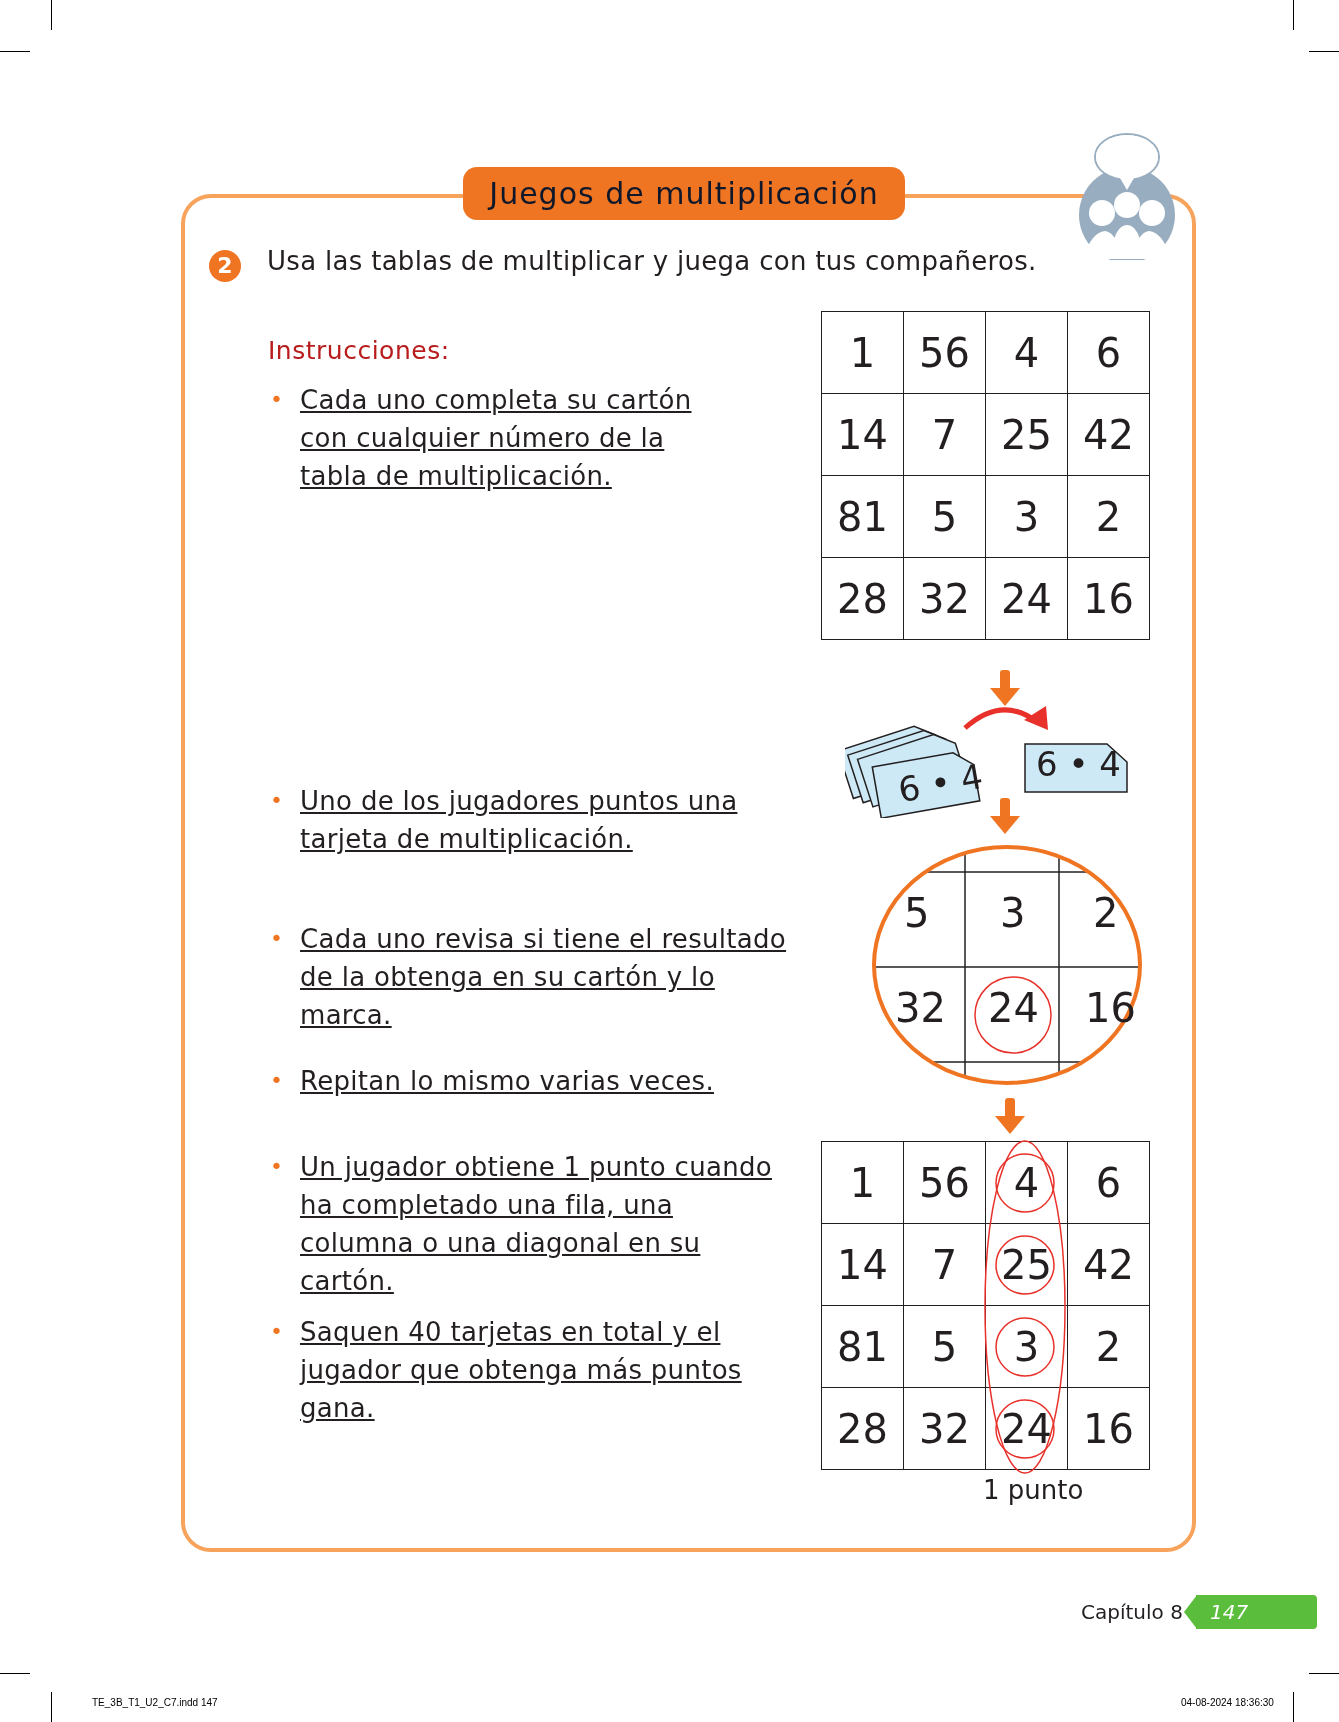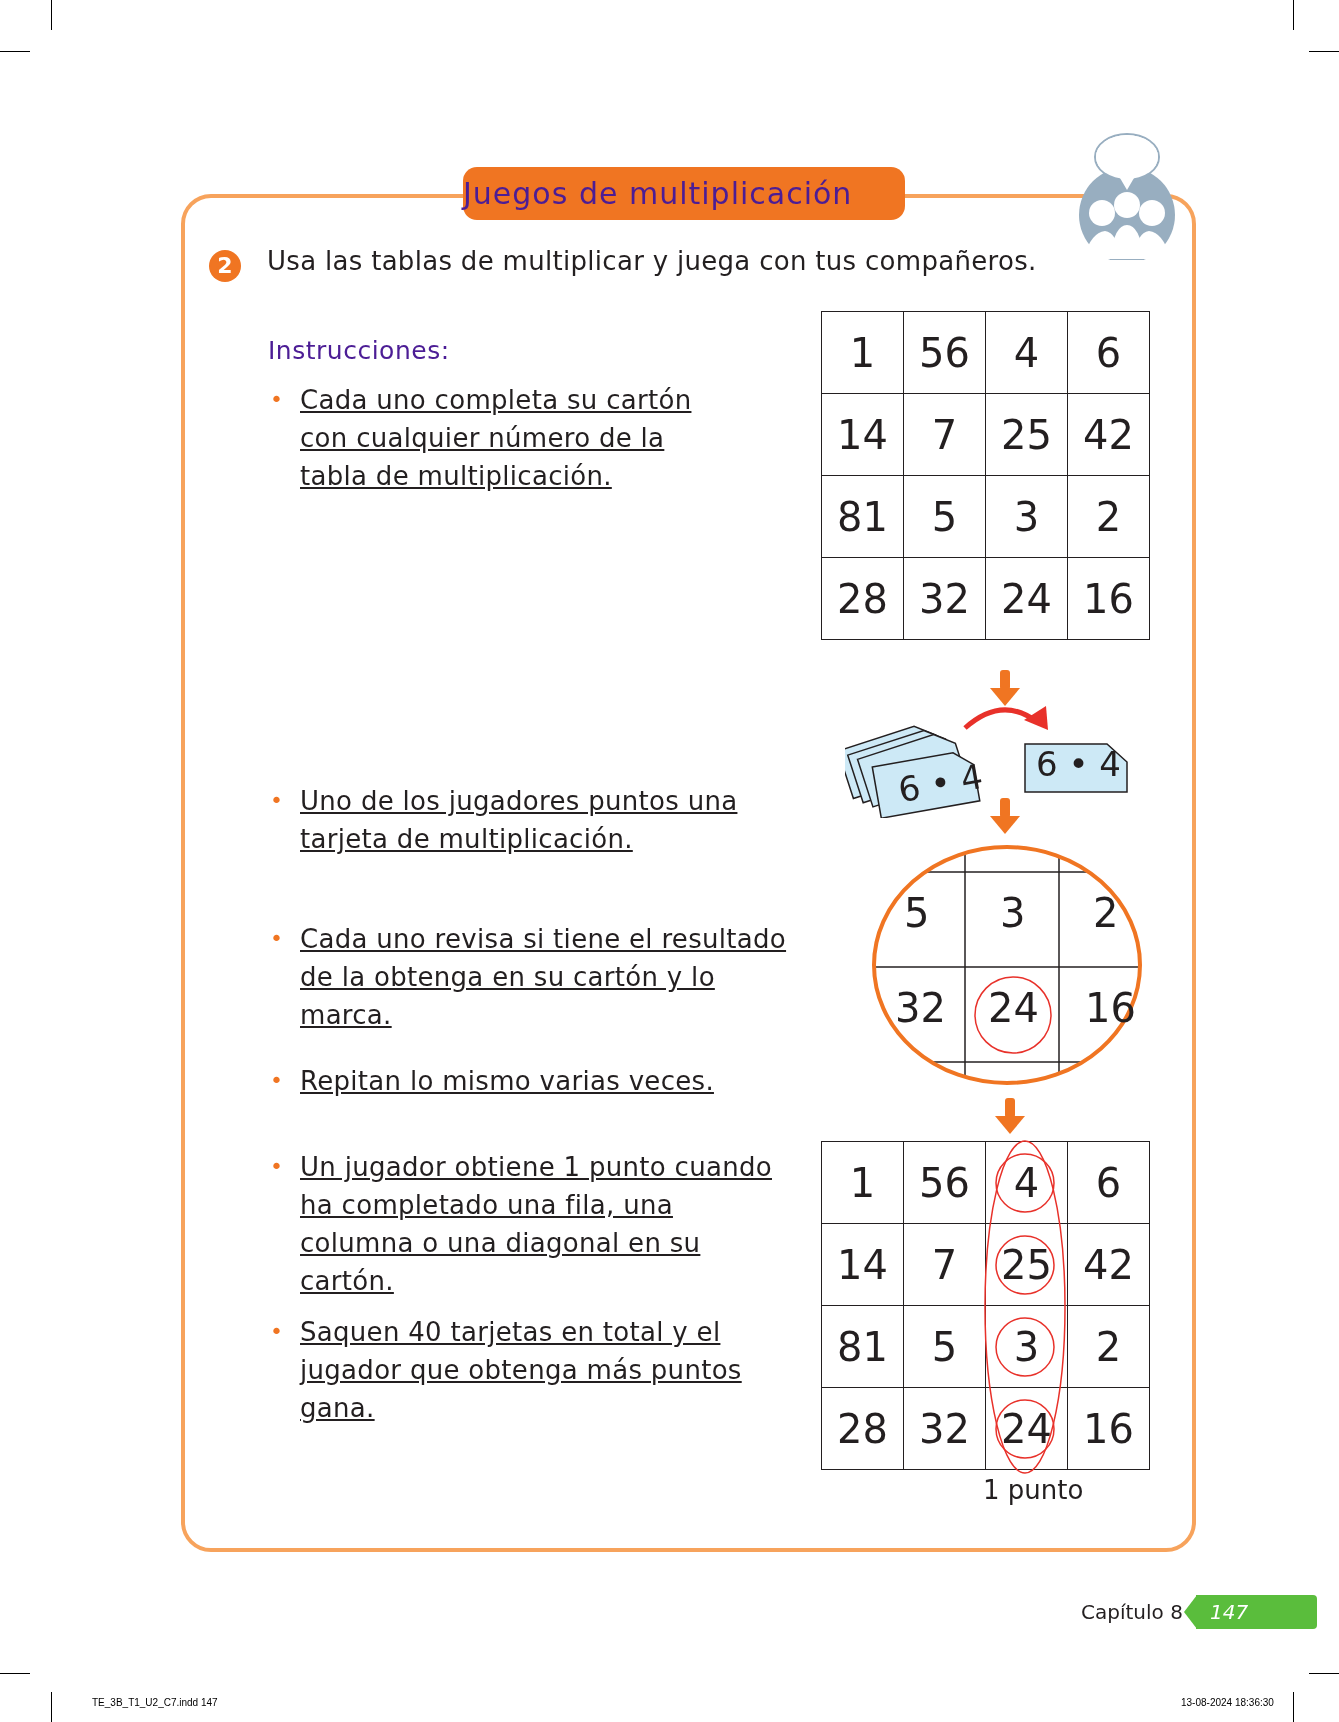--- a/index.html
+++ b/index.html
@@ -3,27 +3,27 @@
 <meta charset="utf-8">
 <style>
   html, body { margin:0; padding:0; background:#ffffff; }
   body { width:1339px; height:1722px; position:relative; overflow:hidden;
          font-family:"DejaVu Sans", sans-serif; color:#231f20; }
   .abs { position:absolute; }
   .crop { position:absolute; background:#000; }
   .frame { position:absolute; left:181px; top:194px; width:1015px; height:1358px;
            border:4px solid #f7a35c; border-radius:30px; box-sizing:border-box; }
   .title-pill { position:absolute; left:463px; top:167px; width:442px; height:53px;
-           background:#f07522; border-radius:14px; color:#4c1d95;
-           font-size:30px; line-height:53px; letter-spacing:1px; }
+           background:#f07522; border-radius:14px; color:#0f172a;
+           font-size:30px; line-height:53px; text-align:center; letter-spacing:1px; }
   .num-badge { position:absolute; left:209px; top:250px; width:32px; height:32px;
            border-radius:50%; background:#f07522; color:#fff; font-weight:bold;
            font-size:22px; line-height:32px; text-align:center; }
   .prompt { position:absolute; left:267px; top:246px; font-size:26px; letter-spacing:0.3px; }
-  .instr-title { position:absolute; left:268px; top:336px; font-size:25px; color:#4c1d95; letter-spacing:0.5px; }
+  .instr-title { position:absolute; left:268px; top:336px; font-size:25px; color:#b91c1c; letter-spacing:0.5px; }
   .bullet { position:absolute; left:270px; width:520px; font-size:26px; line-height:38px; letter-spacing:0.3px; }
   .bullet .dot { position:absolute; left:0; top:0; color:#f07522; font-size:22px; }
   .bullet .txt { display:block; margin-left:30px;text-decoration:underline; }
   .grid { position:absolute; border-collapse:collapse; }
   .grid td { width:81px; height:81px; border:1.5px solid #231f20; text-align:center;
              vertical-align:middle; font-size:40px; padding:0; }
   .footer-chapter { position:absolute; left:1081px; top:1600px; font-size:20px; }
   .page-tab { position:absolute; left:1196px; top:1595px; width:121px; height:34px;
               background:#5abd3c; border-radius:0 4px 4px 0; color:#fff; font-size:20px;
               line-height:34px; padding-left:14px; box-sizing:border-box;font-style:italic; }
@@ -217,13 +217,13 @@
     <circle cx="45" cy="299" r="29"></circle>
   </g>
 </svg>
 <div class="caption">1 punto</div>
 
 <div class="footer-chapter">Capítulo 8</div>
 <div class="page-tab-arrow"></div>
 <div class="page-tab">147</div>
 
 <div class="slug" style="left:68px;top:1697px;">TE_3B_T1_U2_C7.indd   147</div>
-<div class="slug" style="left:1157px;top:1697px;">13-08-2024   18:36:30</div>
+<div class="slug" style="left:1157px;top:1697px;">04-08-2024   18:36:30</div>
 
 </body></html>

